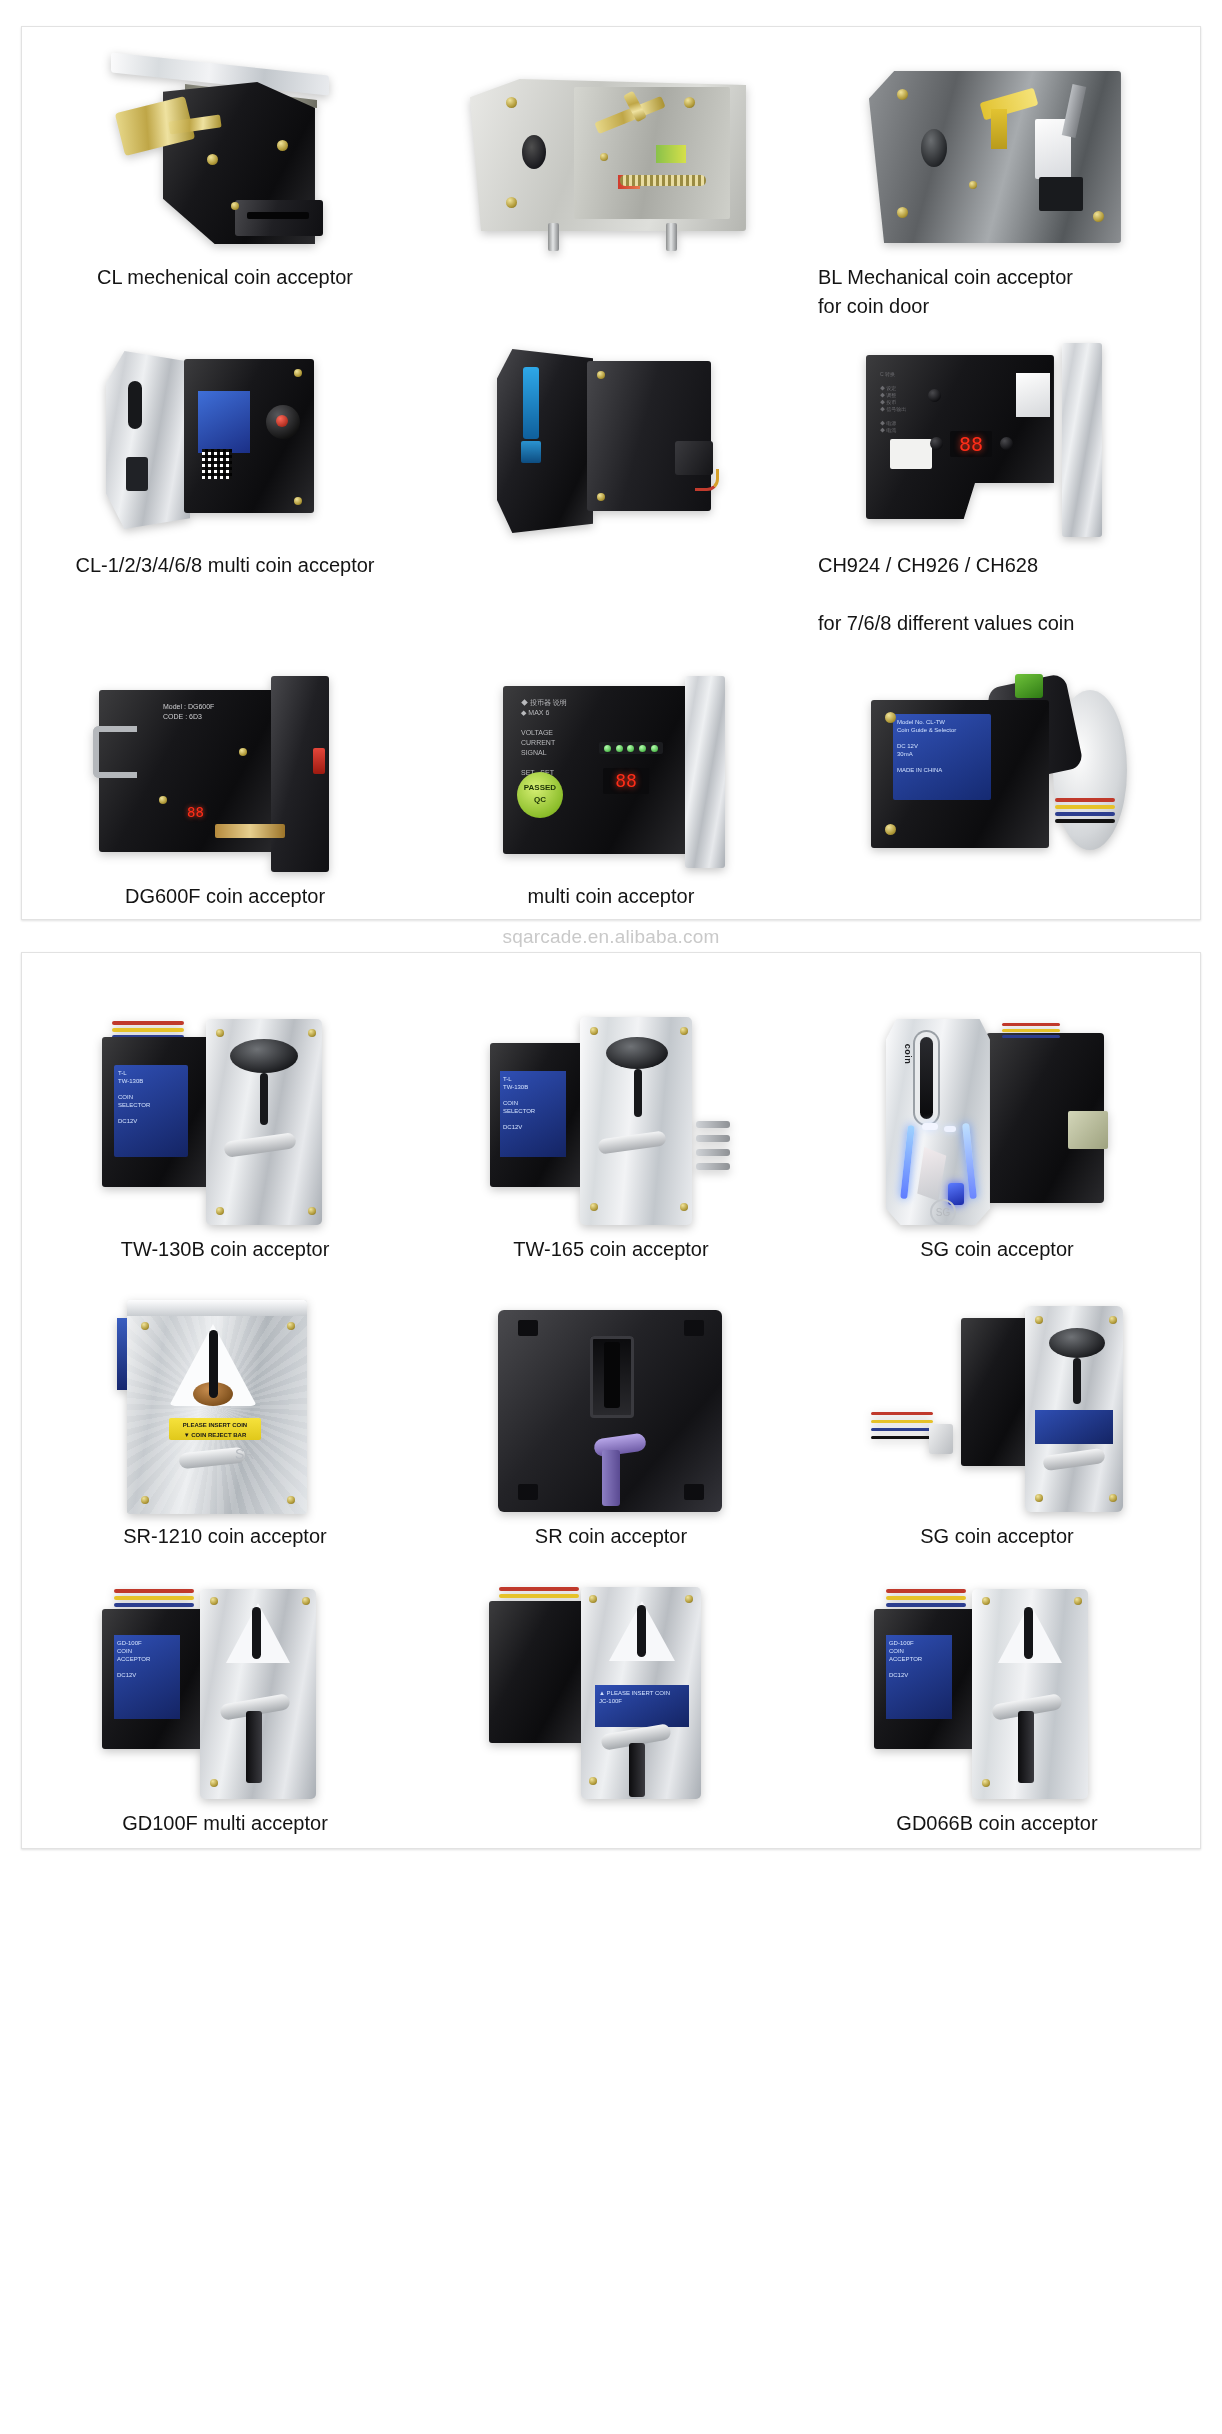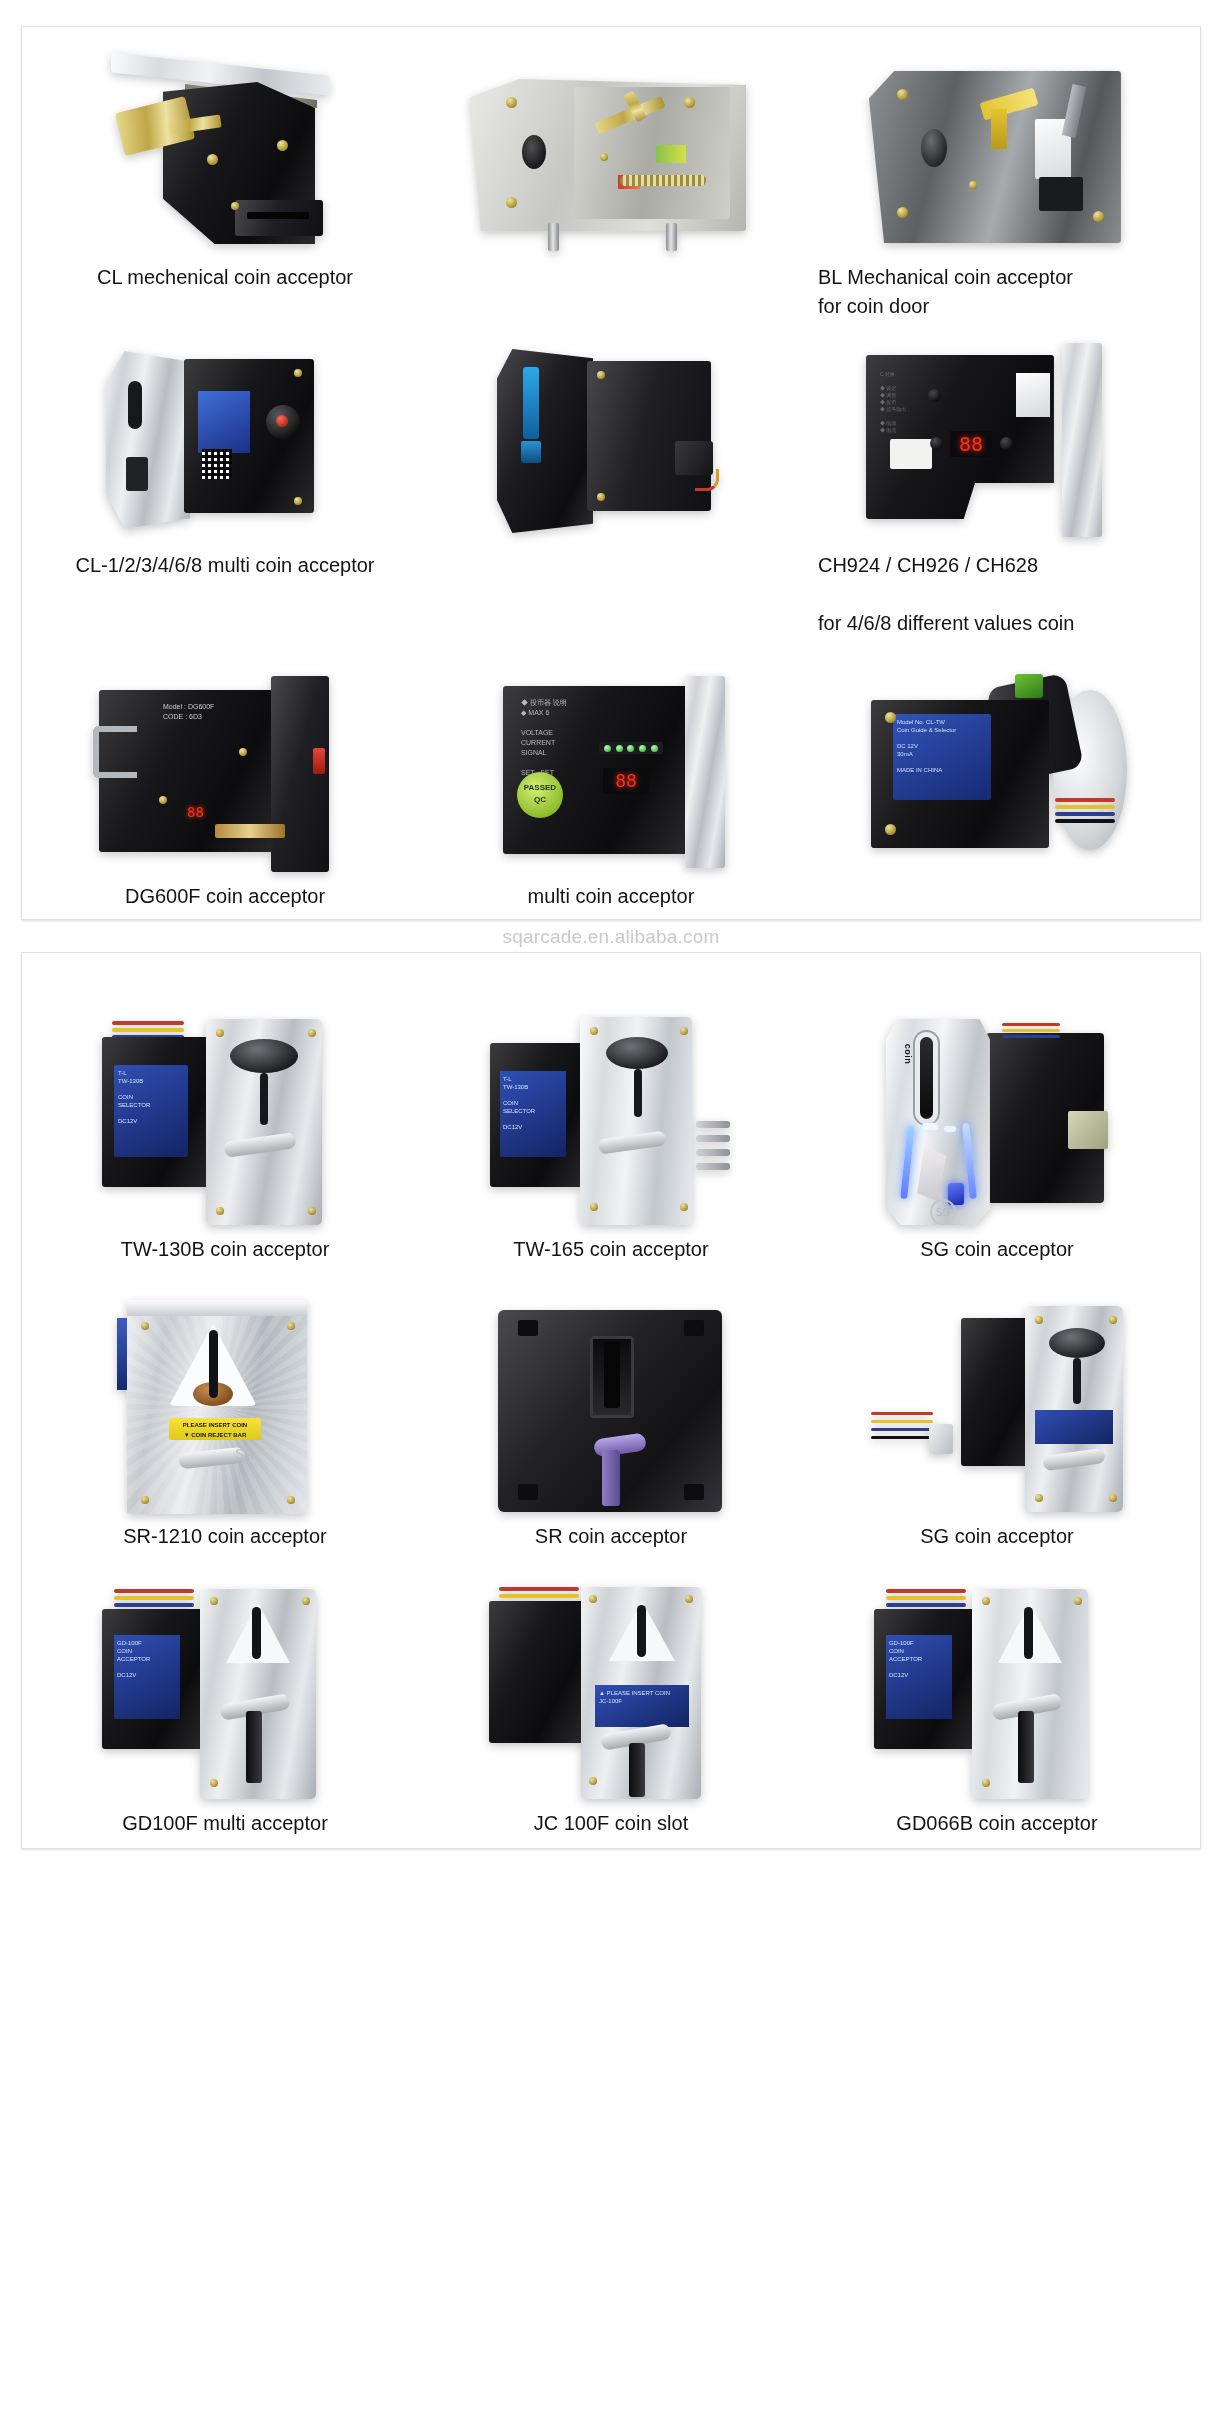--- a/index.html
+++ b/index.html
@@ -546,21 +546,21 @@
             <div class="btn" style="left:134px;top:94px"></div>
             <div class="led">
               <span class="seg">88</span>
             </div>
             <div class="wht"></div>
             <div class="bezel steel"></div>
           </div>
         </div>
         <div class="caption two-line cap-left">CH924 / CH926 / CH628
 
-for 4/6/8 different values coin</div>
+for 7/6/8 different values coin</div>
       </div>
 
       <div class="cell">
         <div class="photo-box h260">
           <div class="ph dg">
             <div class="box blk"></div>
             <div class="hook"></div>
             <div class="mlabel">Model : DG600F
 CODE : 6D3
 </div>
@@ -833,21 +833,20 @@
             <div class="bluelab"></div>
             <div class="bt">▲ PLEASE INSERT COIN
 JC-100F</div>
             <div class="lever"></div>
             <div class="stem"></div>
             <div class="scr sm" style="left:100px;top:8px"></div>
             <div class="scr sm" style="left:196px;top:8px"></div>
             <div class="scr sm" style="left:100px;top:190px"></div>
           </div>
         </div>
-        <div class="caption cap-center">JC 100F coin slot</div>
       </div>
 
       <div class="cell">
         <div class="photo-box h290">
           <div class="ph gd">
             <div class="wires">
               <b style="top:0;background:#c0392b"></b>
               <b style="top:7px;background:#e6c229"></b>
               <b style="top:14px;background:#2c3e8f"></b>
             </div>

